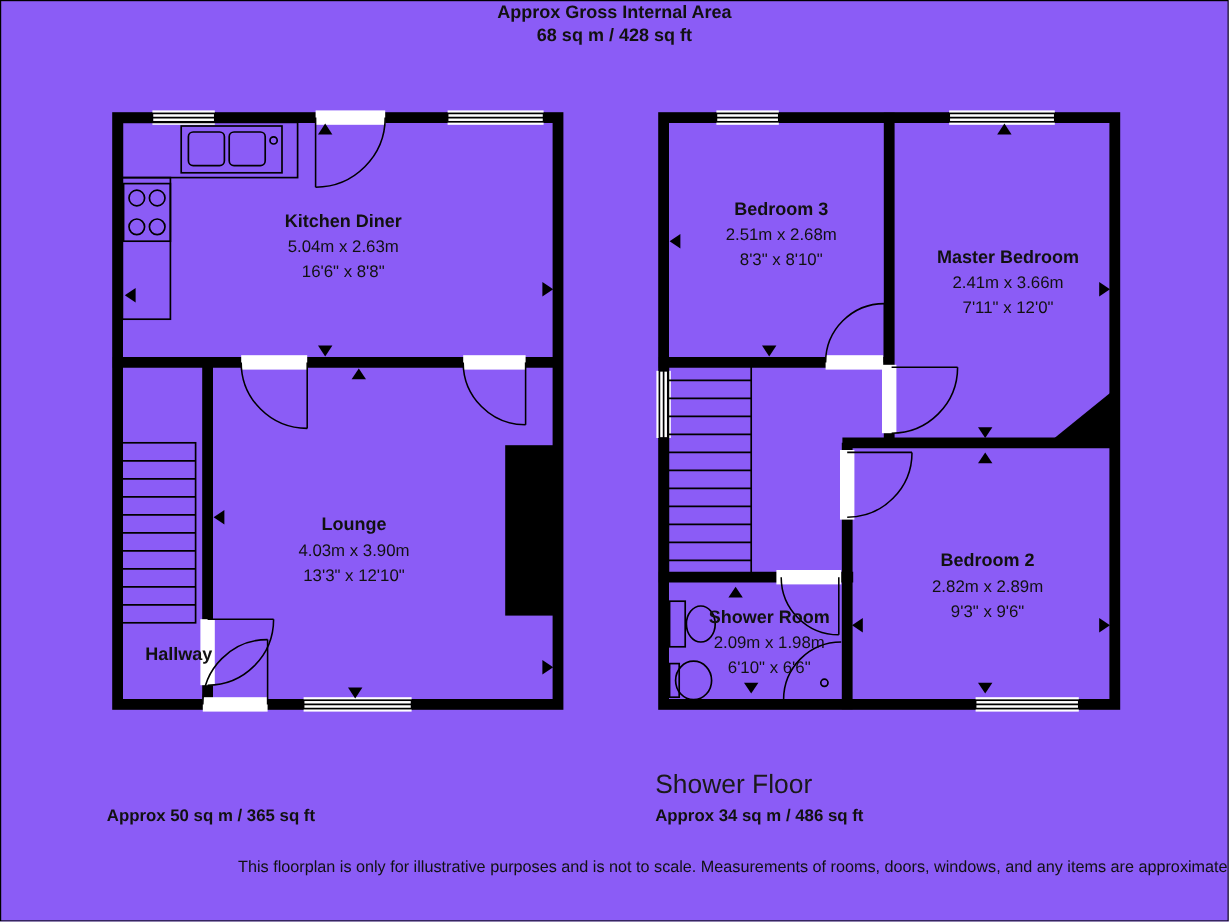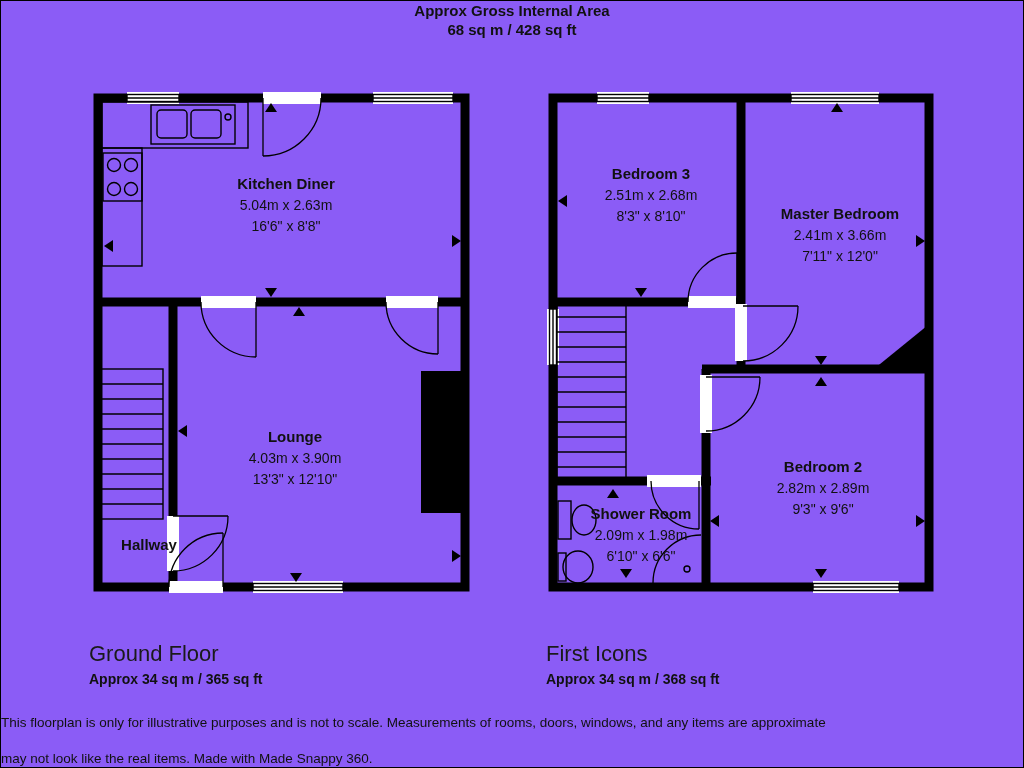--- a/index.html
+++ b/index.html
@@ -1,21 +1,21 @@
 <!DOCTYPE html>
 <html><head>
 <meta charset="utf-8">
 <style>
   html,body{margin:0;padding:0;background:#fff;}
   .page{position:relative;width:1024px;height:768px;background:#8b5cf6;box-sizing:border-box;
         border:1px solid #000;overflow:hidden;font-family:"Liberation Sans",sans-serif;color:#111;}
   .hdr{position:absolute;left:0;width:100%;text-align:center;font-weight:bold;font-size:15px;line-height:17px;}
   .floor-label{position:absolute;font-size:22px;color:#1a1a1a;}
   .floor-area{position:absolute;font-size:14px;font-weight:bold;}
-  .ft{position:absolute;left:0;width:100%;text-align:left;font-size:13.5px;}
+  .ft{position:absolute;left:0;width:100%;text-align:right;font-size:13.5px;}
   svg.plan{position:absolute;left:0;top:0;}
   .wall{stroke:#000;stroke-width:9;fill:none;}
   .wallf{fill:#000;stroke:none;}
   .gap{fill:#fff;stroke:none;}
   .win{fill:#fff;stroke:#000;stroke-width:1.4;}
   .thin{stroke:#000;stroke-width:1.4;fill:none;}
   .arc{stroke:#000;stroke-width:1.3;fill:none;}
   .arrow{fill:#000;stroke:none;}
   .rname{font:bold 15px "Liberation Sans",sans-serif;fill:#111;text-anchor:middle;}
   .rdim{font:14px "Liberation Sans",sans-serif;fill:#111;text-anchor:middle;}
@@ -250,20 +250,18 @@
       <text class="rdim" x="839" y="260">7'11" x 12'0"</text>
       <text class="rname" x="822" y="471">Bedroom 2</text>
       <text class="rdim" x="822" y="492">2.82m x 2.89m</text>
       <text class="rdim" x="822" y="513">9'3" x 9'6"</text>
       <text class="rname" x="640" y="518">Shower Room</text>
       <text class="rdim" x="640" y="539">2.09m x 1.98m</text>
       <text class="rdim" x="640" y="560">6'10" x 6'6"</text>
     </g>
   </svg>
 
-  <div class="floor-label" style="left:88px;top:640px">Ground Floor</div>
-  <div class="floor-area" style="left:88px;top:670px">Approx 34 sq m / 365 sq ft</div>
-  <div class="floor-label" style="left:545px;top:640px">First Icons</div>
-  <div class="floor-area" style="left:545px;top:670px">Approx 34 sq m / 368 sq ft</div>
+  <div class="floor-area" style="left:88px;top:670px">Approx 50 sq m / 365 sq ft</div>
+  <div class="floor-label" style="left:545px;top:640px">Shower Floor</div>
+  <div class="floor-area" style="left:545px;top:670px">Approx 34 sq m / 486 sq ft</div>
 
   <div class="ft" style="top:714px">This floorplan is only for illustrative purposes and is not to scale. Measurements of rooms, doors, windows, and any items are approximate</div>
-  <div class="ft" style="top:750px">may not look like the real items. Made with Made Snappy 360.</div>
 </div>
 
 </body></html>

